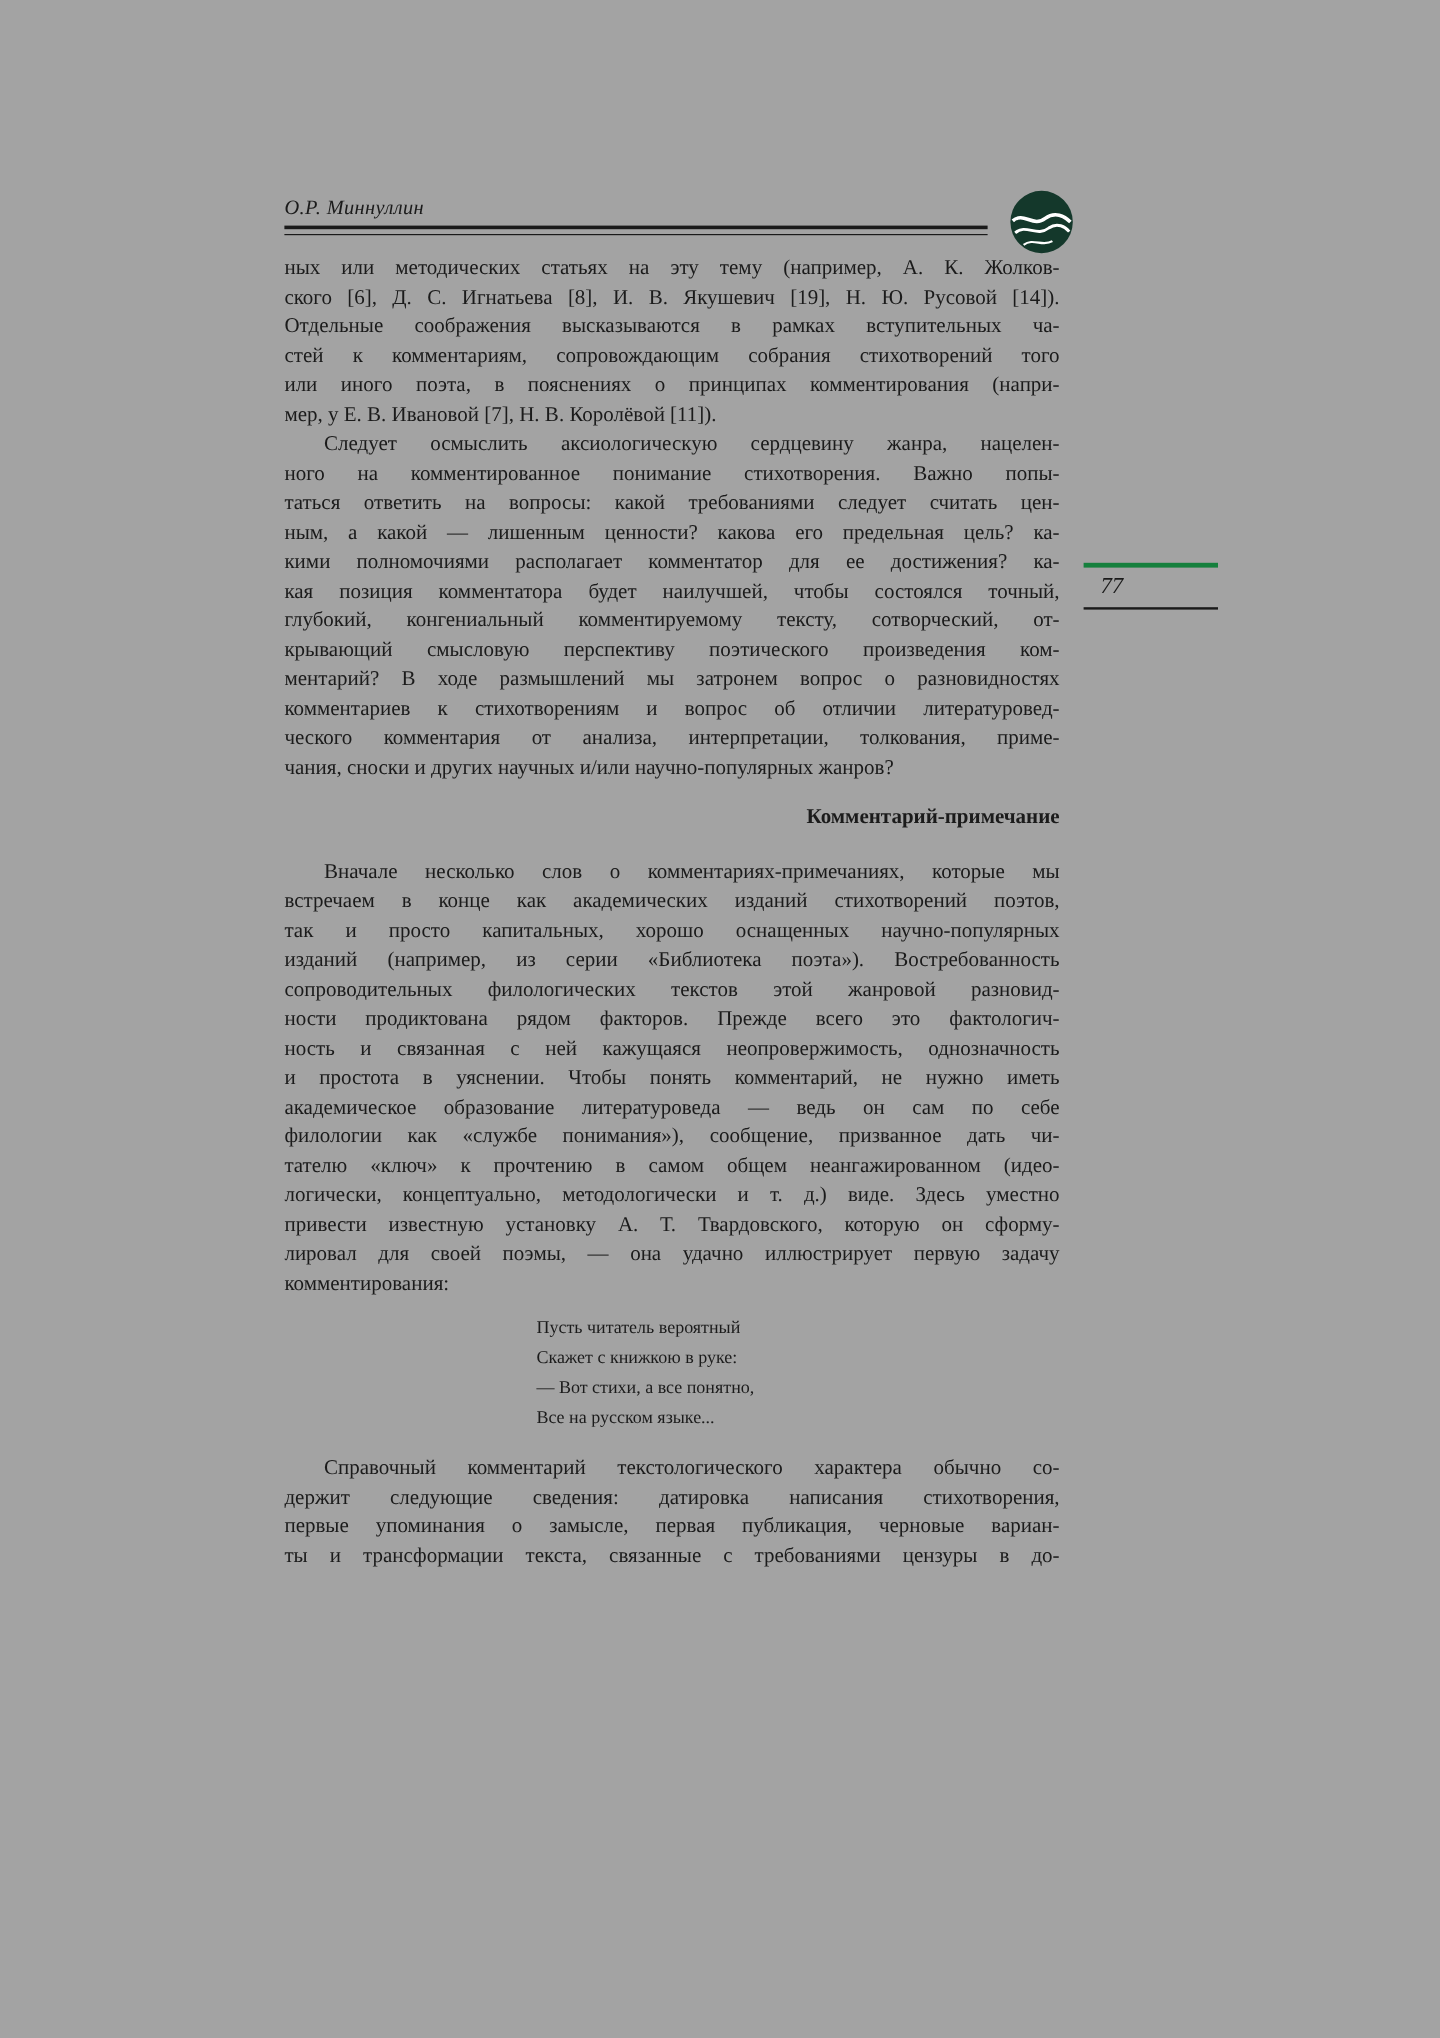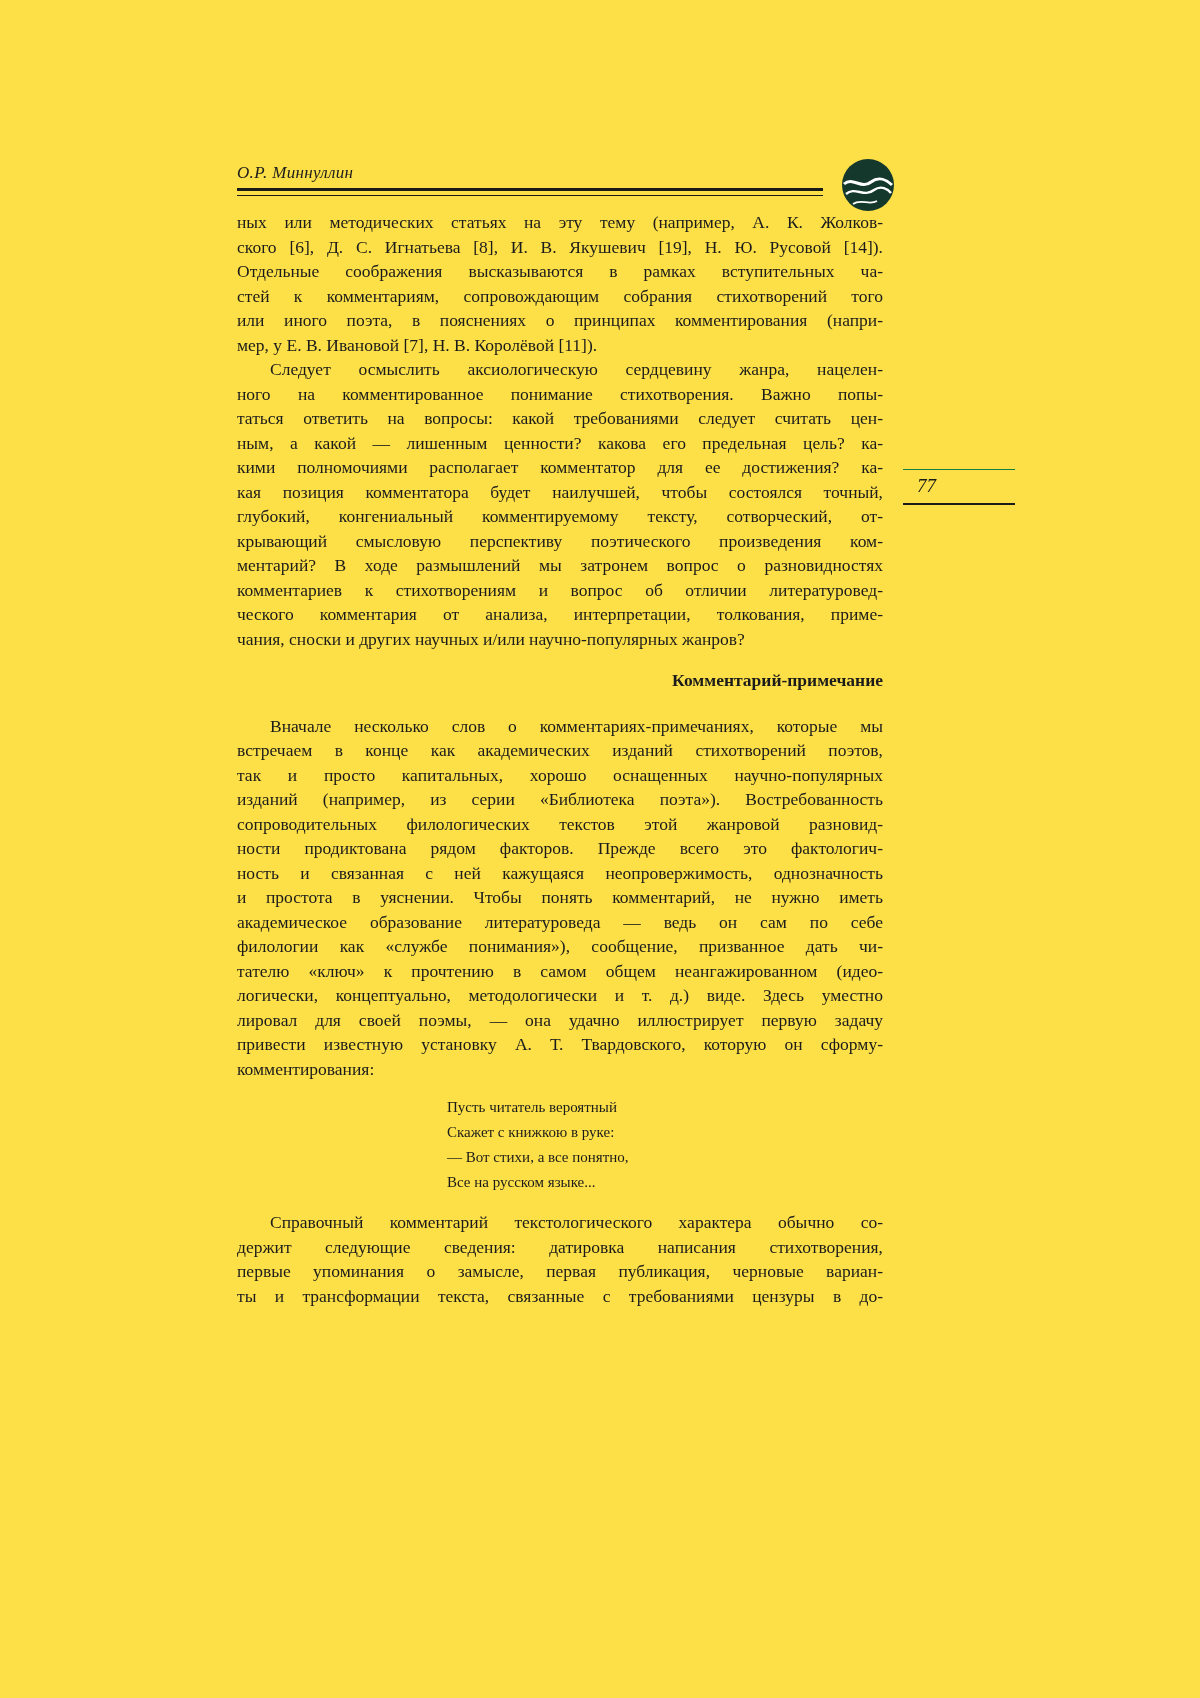--- a/index.html
+++ b/index.html
@@ -4,21 +4,21 @@
 <style>
   html, body {
     margin: 0;
     padding: 0;
     background: #e9e9e9;
   }
   .sheet {
     position: relative;
     width: 1200px;
     height: 1698px;
-    background: #fde047;
+    background: #a3a3a3;
     overflow: hidden;
     font-family: "Liberation Serif", "DejaVu Serif", serif;
     color: #1b1b1b;
   }
 
   
   .running-head {
     position: absolute;
     left: 237px;
     top: 162px;
@@ -44,21 +44,21 @@
     width: 54px;
     height: 54px;
   }
 
   
   .folio-box {
     position: absolute;
     left: 903px;
     top: 469px;
     width: 112px;
-    border-top: 1px solid #15803d;
+    border-top: 4px solid #15803d;
     border-bottom: 2px solid #1a1a1a;
     padding: 5px 0 6px 14px;
     box-sizing: border-box;
   }
   .folio {
     font-style: italic;
     font-size: 19px;
     line-height: 22px;
   }
 
@@ -145,22 +145,22 @@
         <div class="line">так и просто капитальных, хорошо оснащенных научно-популярных</div>
         <div class="line">изданий (например, из серии «Библиотека поэта»). Востребованность</div>
         <div class="line">сопроводительных филологических текстов этой жанровой разновид-</div>
         <div class="line">ности продиктована рядом факторов. Прежде всего это фактологич-</div>
         <div class="line">ность и связанная с ней кажущаяся неопровержимость, однозначность</div>
         <div class="line">и простота в уяснении. Чтобы понять комментарий, не нужно иметь</div>
         <div class="line">академическое образование литературоведа — ведь он сам по себе</div>
         <div class="line">филологии как «службе понимания»), сообщение, призванное дать чи-</div>
         <div class="line">тателю «ключ» к прочтению в самом общем неангажированном (идео-</div>
         <div class="line">логически, концептуально, методологически и т. д.) виде. Здесь уместно</div>
+        <div class="line">привести известную установку А. Т. Твардовского, которую он сформу-</div>
         <div class="line">лировал для своей поэмы, — она удачно иллюстрирует первую задачу</div>
-        <div class="line">привести известную установку А. Т. Твардовского, которую он сформу-</div>
         <div class="line last">комментирования:</div>
       </div>
       <div class="verse">
         <div class="verse-line">Пусть читатель вероятный</div>
         <div class="verse-line">Скажет с книжкою в руке:</div>
         <div class="verse-line">— Вот стихи, а все понятно,</div>
         <div class="verse-line">Все на русском языке...</div>
       </div>
       <div class="para">
         <div class="line indent">Справочный комментарий текстологического характера обычно со-</div>

